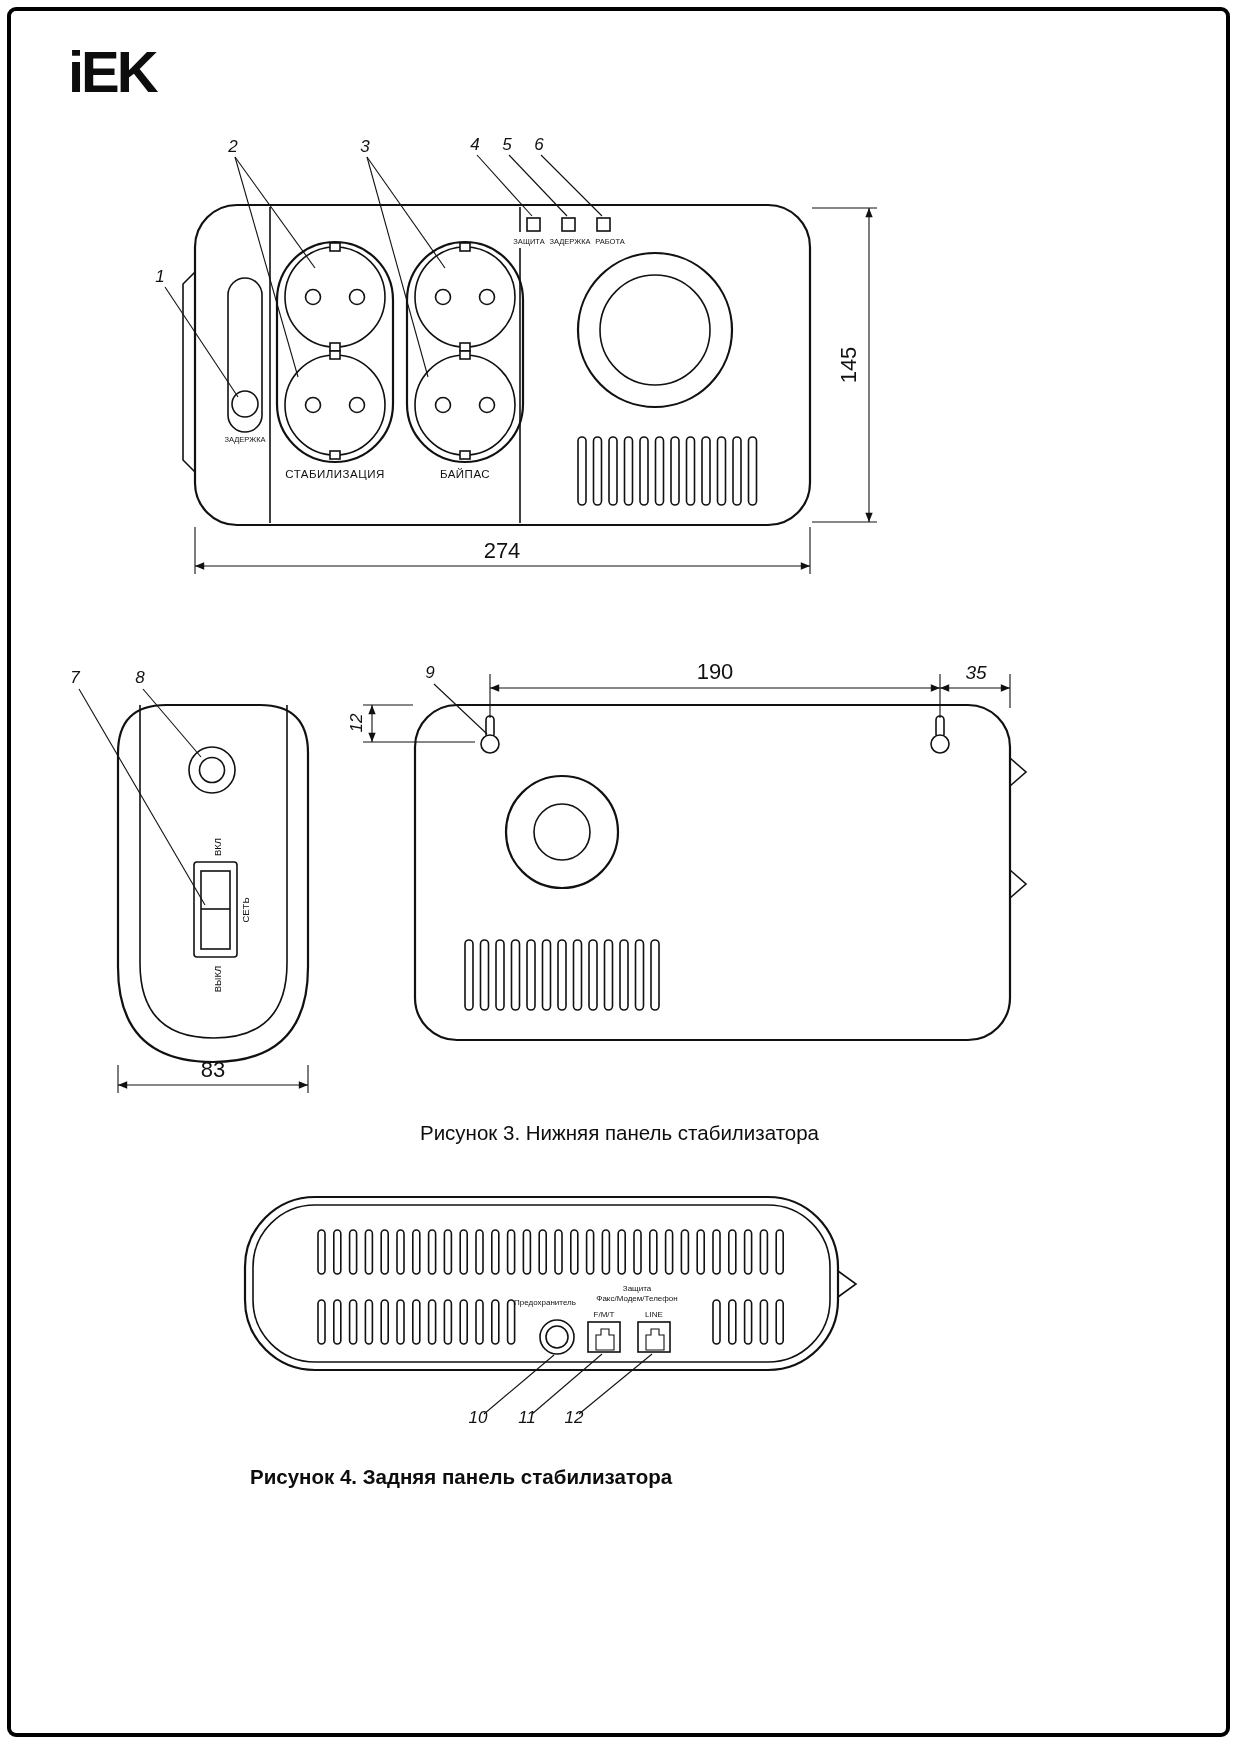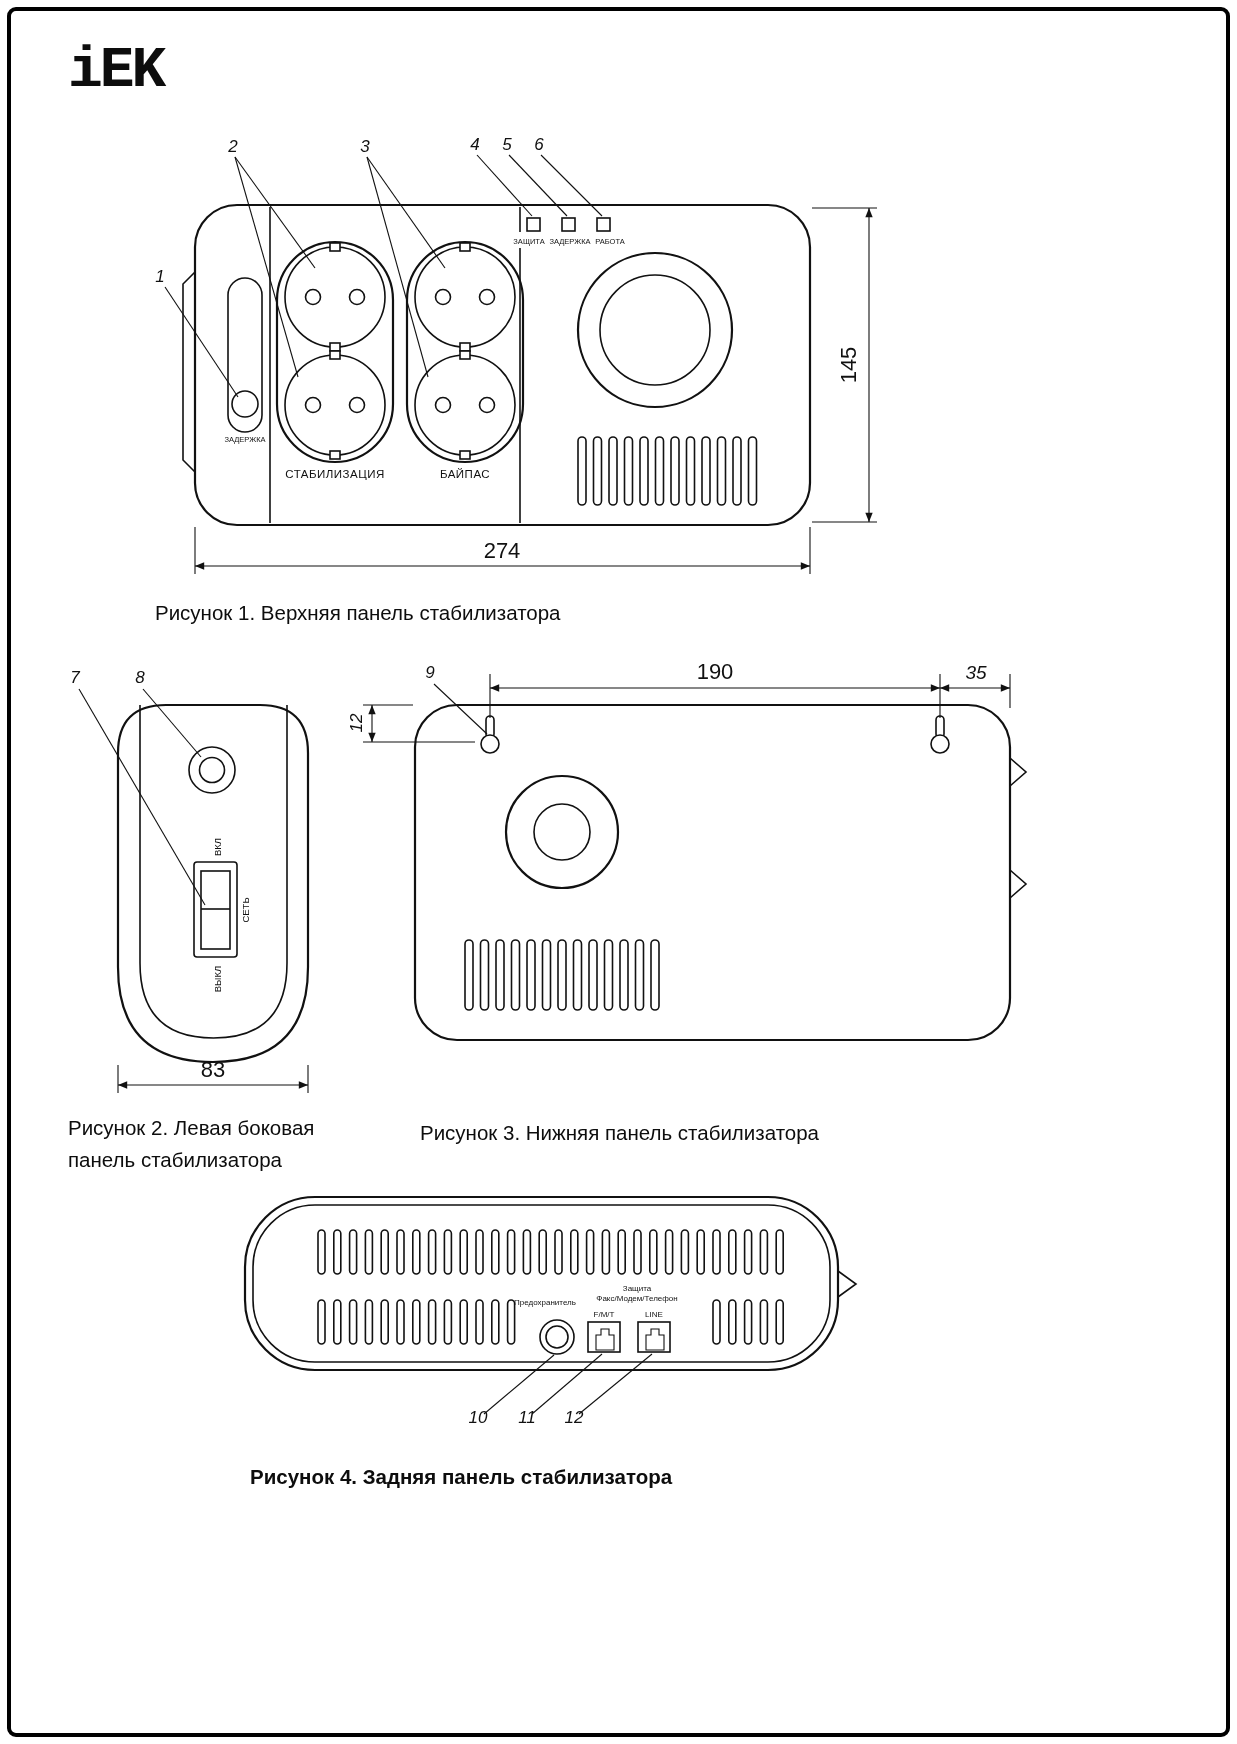--- a/index.html
+++ b/index.html
@@ -1,20 +1,20 @@
 <!DOCTYPE html>
 <html><head>
 <meta charset="utf-8">
 <style>
   html,body { margin:0; padding:0; background:#e8e8e8; }
   .page { position:relative; width:1237px; height:1744px; background:#fff;
           font-family:"Liberation Sans", sans-serif; color:#111; overflow:hidden; margin:0 auto; }
   .frame { position:absolute; inset:7px; border:4px solid #000; border-radius:9px; }
   .logo { position:absolute; left:68px; top:38px; font-size:58px; font-weight:bold;
-          letter-spacing:-3px; color:#0d0d0d;font-family:Liberation Mono, monospace; }
+          letter-spacing:-3px; color:#0d0d0d; }
   .caption { position:absolute; font-size:20.5px; line-height:1.55; white-space:nowrap; color:#0d0d0d; }
   svg { position:absolute; overflow:visible; }
   svg text { font-family:"Liberation Sans", sans-serif; fill:#111; }
   .ol  { fill:none; stroke:#111; stroke-width:2.2; }
   .md  { fill:none; stroke:#111; stroke-width:1.6; }
   .tn  { fill:none; stroke:#111; stroke-width:1.1; }
   .whitefill { fill:#fff; stroke:#111; stroke-width:1.6; }
   .vents rect { fill:none; stroke:#111; stroke-width:1.6; }
   .dimtxt   { font-size:22px; text-anchor:middle; }
   .dimtxt-i { font-size:19px; font-style:italic; text-anchor:middle; }
@@ -134,21 +134,20 @@
       <line class="tn" x1="749" y1="83" x2="749" y2="397" marker-start="url(#f1a)" marker-end="url(#f1a)"></line>
       <text class="dimtxt" transform="translate(736,240) rotate(-90)">145</text>
     </g>
     <g>
       <line class="tn" x1="75" y1="402" x2="75" y2="449"></line>
       <line class="tn" x1="690" y1="402" x2="690" y2="449"></line>
       <line class="tn" x1="75" y1="441" x2="690" y2="441" marker-start="url(#f1a)" marker-end="url(#f1a)"></line>
       <text class="dimtxt" x="382" y="433">274</text>
     </g>
   </svg>
-  <div class="caption" style="left:155px; top:597px;">Рисунок 1. Верхняя панель стабилизатора</div>
 
   <svg style="left:55px; top:665px;" width="270" height="445" viewBox="0 0 270 445">
     <defs>
       <marker id="f2a" viewBox="0 0 12 12" refX="11" refY="6" markerWidth="10" markerHeight="10" orient="auto-start-reverse">
         <path d="M1,2 L11,6 L1,10 Z" fill="#111"></path>
       </marker>
     </defs>
 
     <g>
       <path class="ol" d="M63,88 Q63,40 111,40 L205,40 Q253,40 253,88 L253,302 Q253,397 158,397 Q63,397 63,302 Z"></path>
@@ -173,24 +172,20 @@
       <line class="tn" x1="88" y1="24" x2="146" y2="92"></line>
     </g>
 
     <g>
       <line class="tn" x1="63" y1="400" x2="63" y2="428"></line>
       <line class="tn" x1="253" y1="400" x2="253" y2="428"></line>
       <line class="tn" x1="63" y1="420" x2="253" y2="420" marker-start="url(#f2a)" marker-end="url(#f2a)"></line>
       <text class="dimtxt" x="158" y="412">83</text>
     </g>
   </svg>
-  <div class="caption" style="left:68px; top:1112px;">
-    <div>Рисунок 2. Левая боковая</div>
-    <div>панель стабилизатора</div>
-  </div>
 
   <svg style="left:355px; top:660px;" width="690" height="400" viewBox="0 0 690 400">
     <defs>
       <marker id="f3a" viewBox="0 0 12 12" refX="11" refY="6" markerWidth="10" markerHeight="10" orient="auto-start-reverse">
         <path d="M1,2 L11,6 L1,10 Z" fill="#111"></path>
       </marker>
     </defs>
 
     <g>
       <rect class="ol" x="60" y="45" width="595" height="335" rx="42"></rect>

